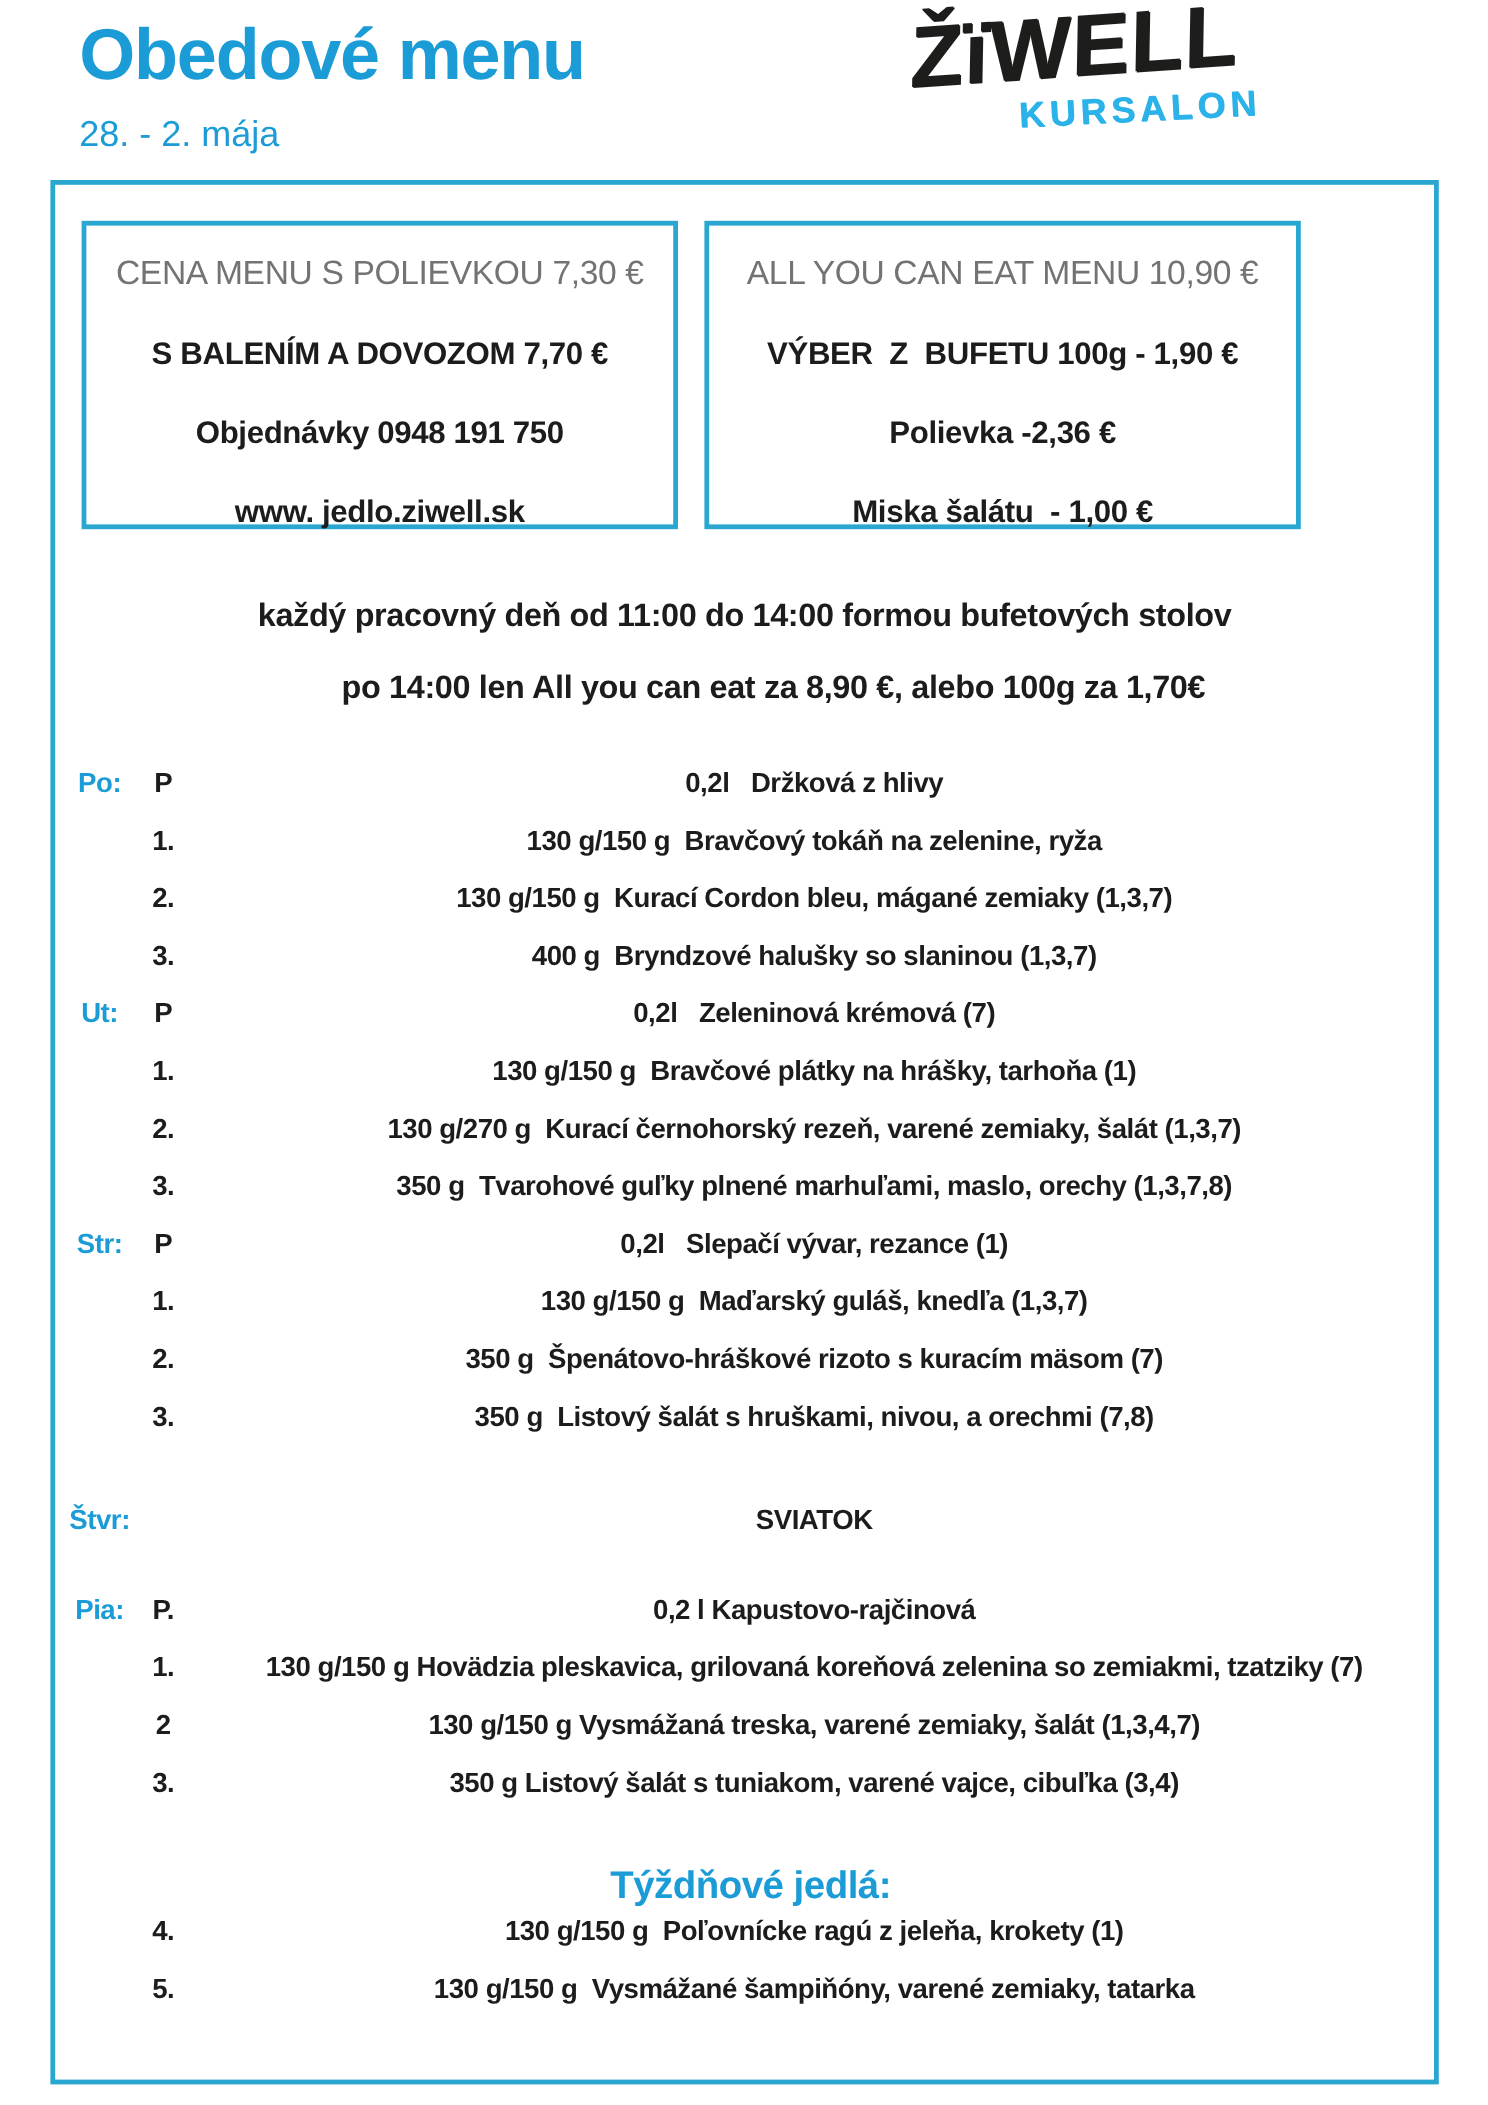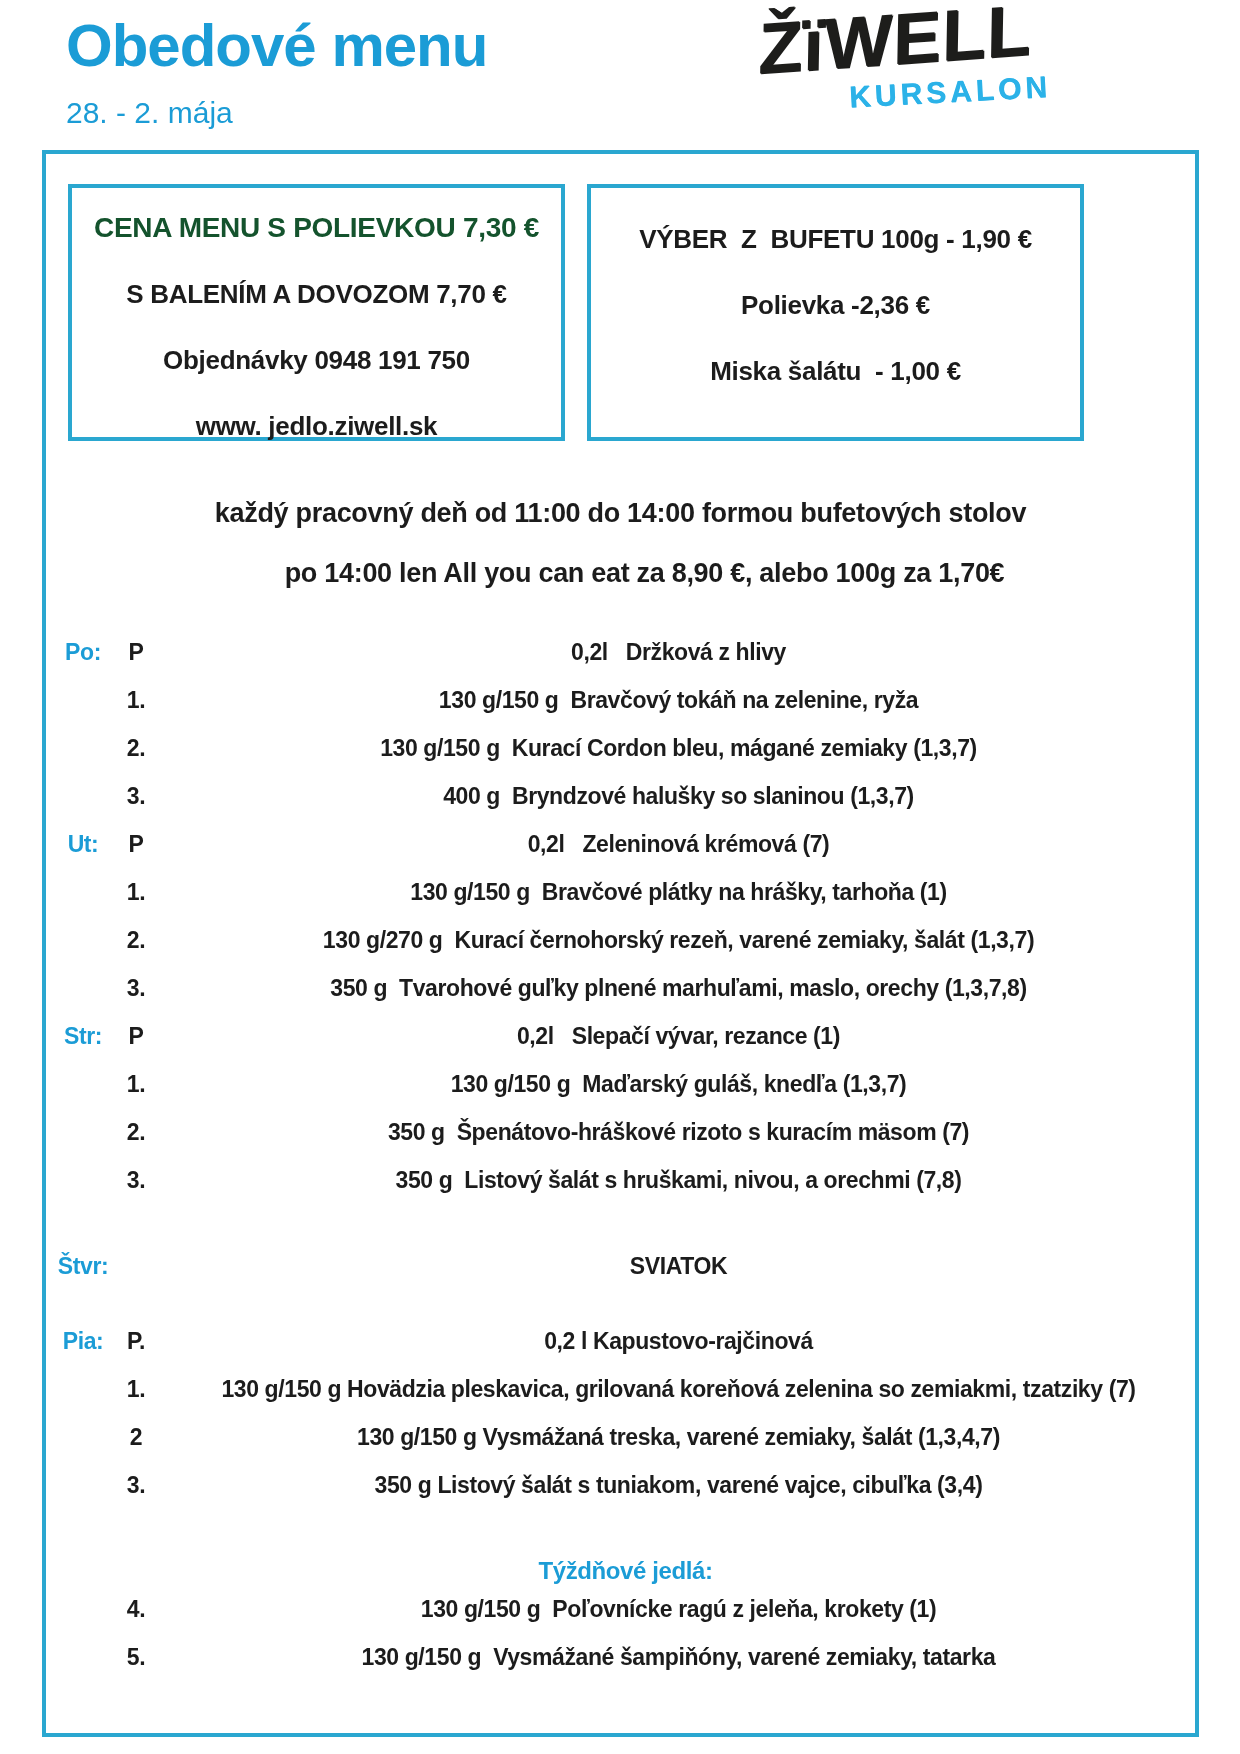--- a/index.html
+++ b/index.html
@@ -37,21 +37,21 @@
     border:4px solid #2aa7d0; background:#ffffff;
   }
 
   
   .price-row { display:flex; margin:30px 0 0 22px; gap:22px; }
   .price-box {
     width:497px; height:257px; border:4px solid #2aa7d0;
     display:flex; flex-direction:column; align-items:center;
     padding-top:24px; gap:23px;
   }
-  .pb-title { color:#14532d; font-size:28px; font-weight:bold; white-space:pre-wrap; letter-spacing:-0.3px; }
+  .pb-title { color:#737373; font-size:28px; font-weight:normal; white-space:pre-wrap; letter-spacing:-0.3px; }
   .pb-line  { color:#1c1c1c; font-size:26px; font-weight:bold; white-space:pre-wrap; letter-spacing:-0.3px;margin-top:12px; }
 
   
   .intro { margin-top:56px; text-align:center; }
   .intro-line {
     font-size:27px; font-weight:bold; line-height:32px; letter-spacing:-0.3px;
     white-space:pre-wrap;
   }
   .intro-line + .intro-line { margin-top:28px;padding-left:48px; }
 
@@ -61,21 +61,21 @@
     display:grid; grid-template-columns:54px 52px 1fr;
     padding-left:10px; margin-bottom:18px;
     font-size:23px; font-weight:bold; line-height:30px; letter-spacing:-0.4px;text-align:center;
   }
   .menu-row.gap-top { margin-top:56px; }
   .menu-row.gap-mid { margin-top:45px; }
   .menu-row .day { color:#1b9cd6; white-space:nowrap; }
   .menu-row .num { color:#1c1c1c; }
   .menu-row .txt { color:#1c1c1c; white-space:pre-wrap; }
   .menu-row.label-row { display:block; margin-bottom:8px; }
-  .menu-row.label-row .day { font-size:24px; }
+  .menu-row.label-row .day { font-size:32px; }
 </style>
 </head>
 <body>
 
 <div class="page">
 
   <div class="header">
     <div class="header-left">
       <div class="page-title">Obedové menu</div>
       <div class="date-range">28. - 2. mája</div>
@@ -89,20 +89,21 @@
   <div class="main-box">
 
     <div class="price-row">
       <div class="price-box">
         <div class="pb-title">CENA MENU S POLIEVKOU 7,30 €</div>
         <div class="pb-line">S BALENÍM A DOVOZOM 7,70 €</div>
         <div class="pb-line">Objednávky 0948 191 750</div>
         <div class="pb-line">www. jedlo.ziwell.sk</div>
       </div>
       <div class="price-box">
+        <div class="pb-title">ALL YOU CAN EAT MENU 10,90 €</div>
         <div class="pb-line">VÝBER  Z  BUFETU 100g - 1,90 €</div>
         <div class="pb-line">Polievka -2,36 €</div>
         <div class="pb-line">Miska šalátu  - 1,00 €</div>
       </div>
     </div>
 
     <div class="intro">
       <div class="intro-line">každý pracovný deň od 11:00 do 14:00 formou bufetových stolov</div>
       <div class="intro-line">po 14:00 len All you can eat za 8,90 €, alebo 100g za 1,70€</div>
     </div>

